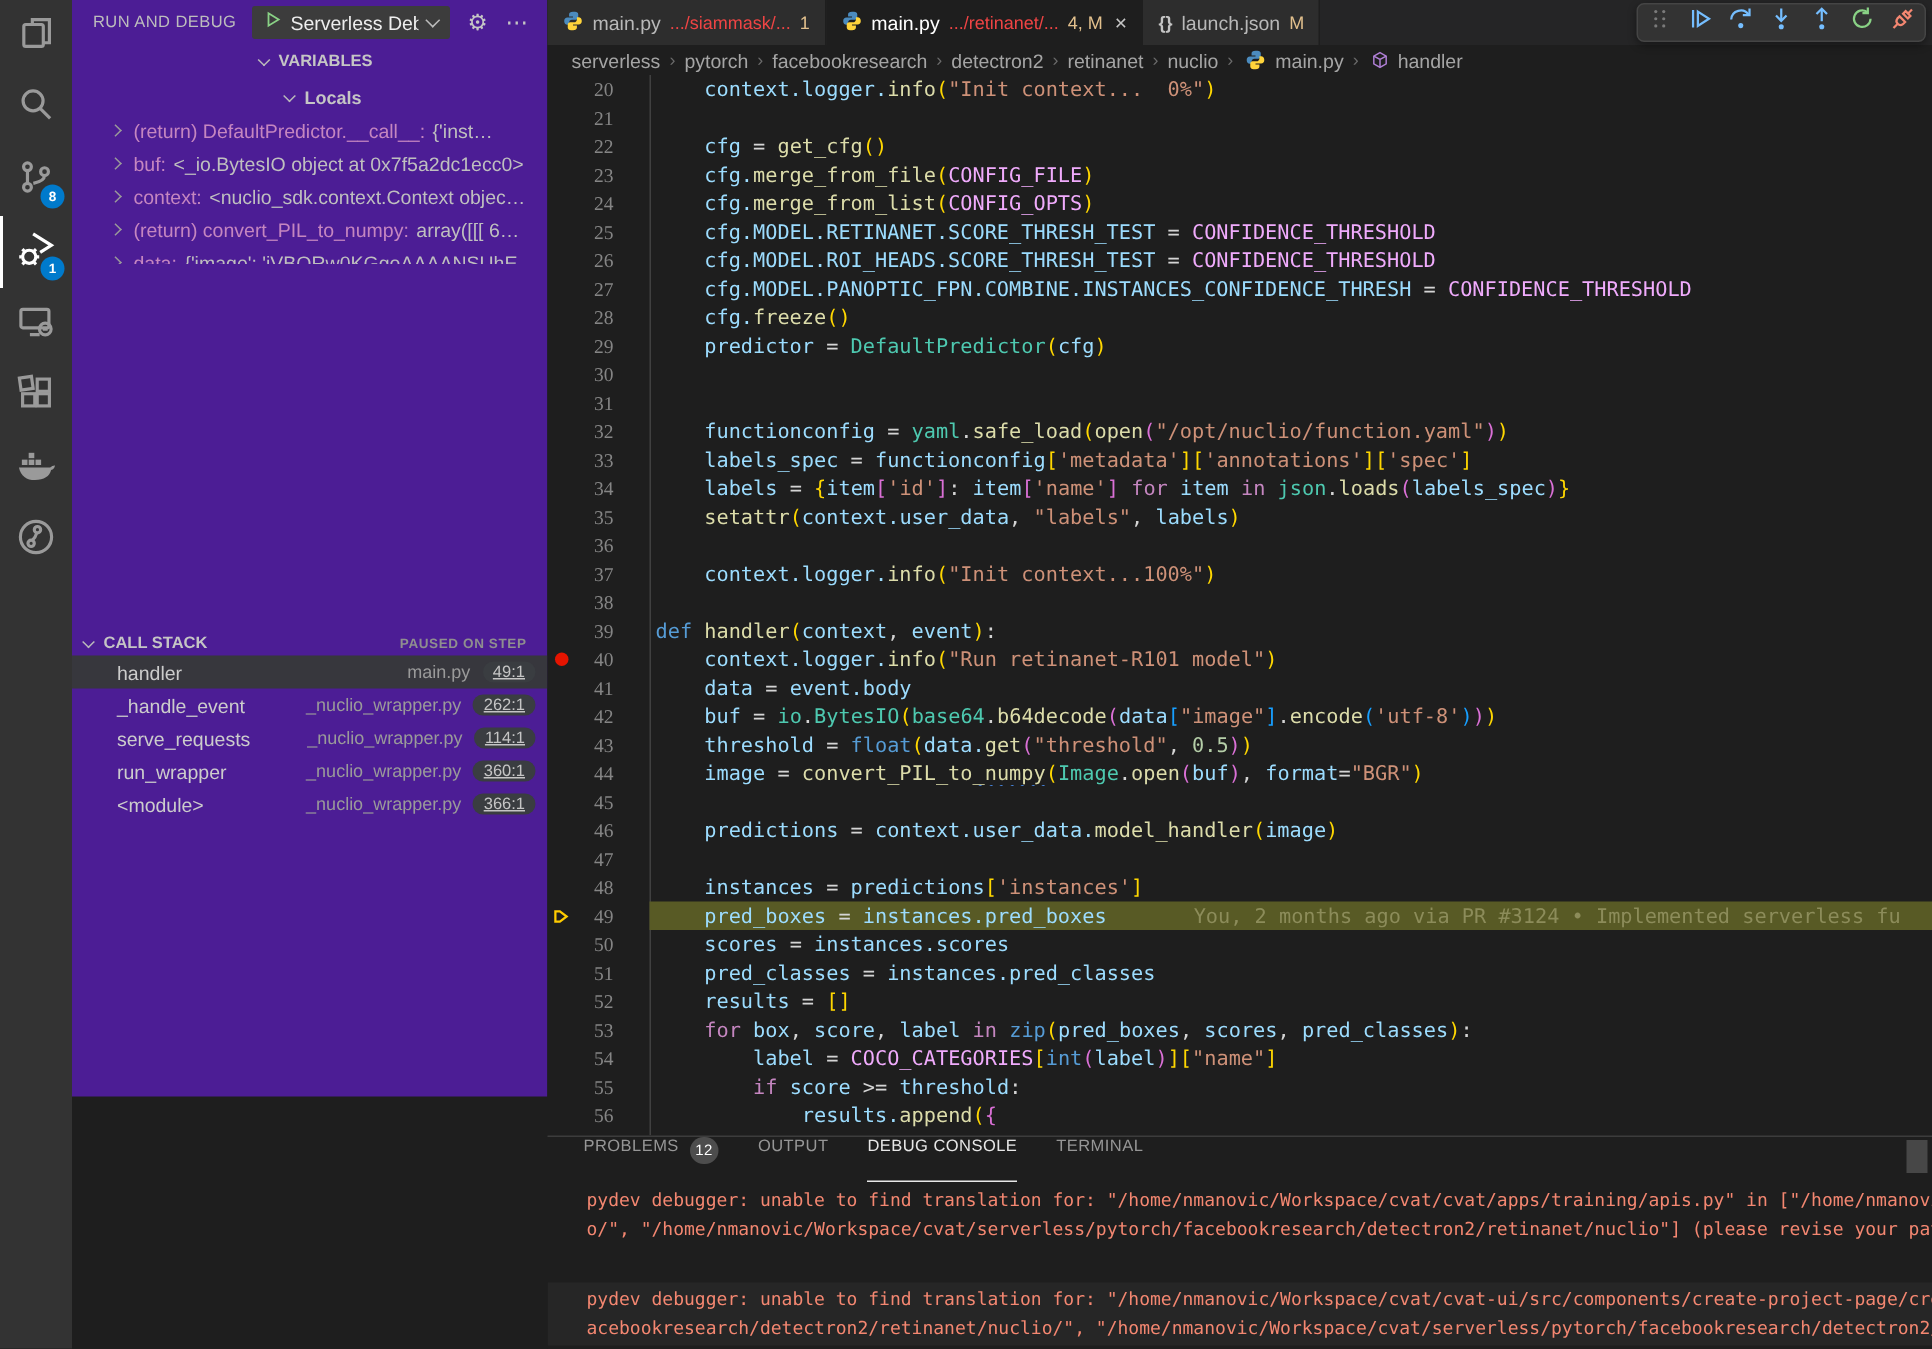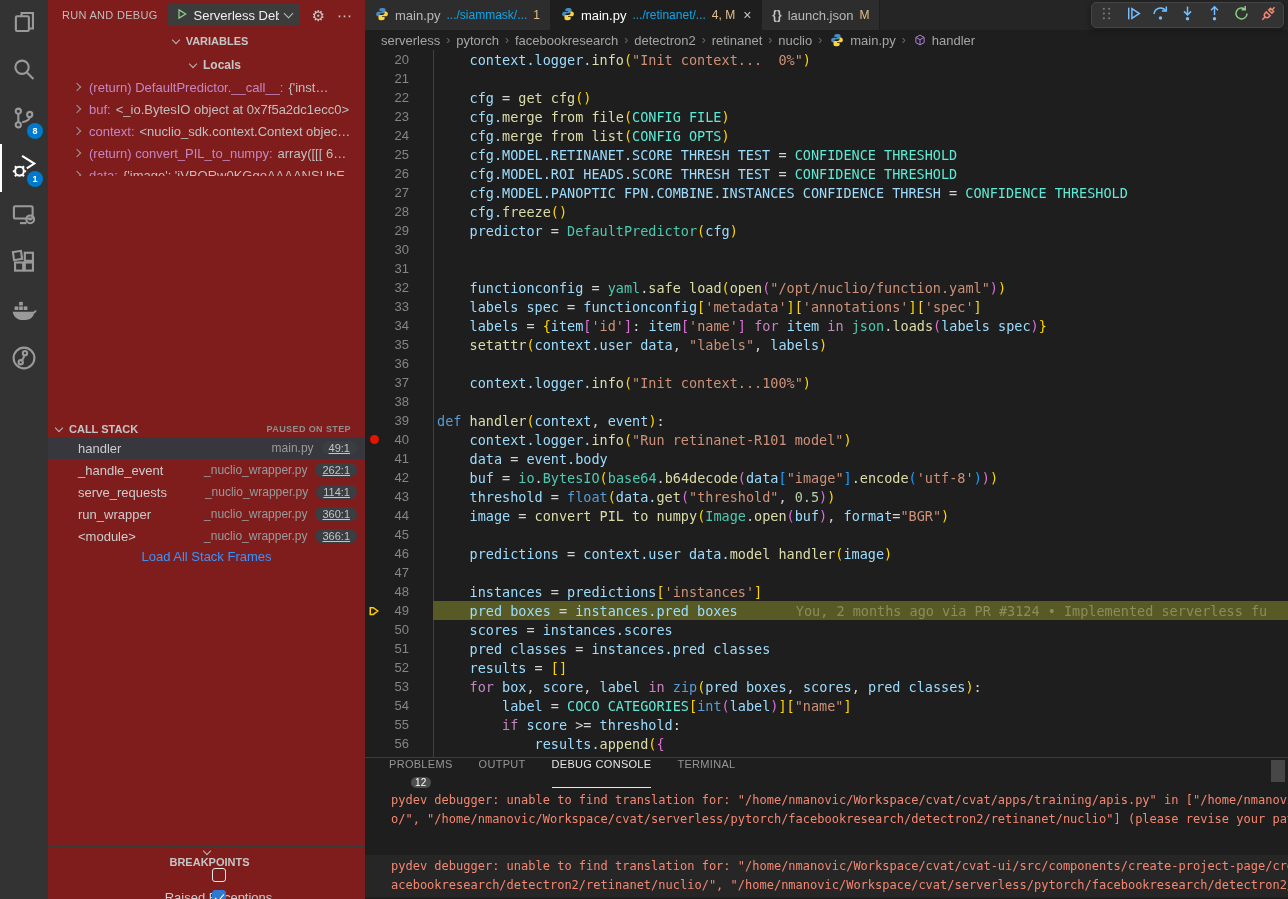--- a/index.html
+++ b/index.html
@@ -11,21 +11,21 @@
   #activitybar { position:absolute; left:0; top:0; width:48px; height:899px; background:#333333; }
   .ab-cell { position:relative; width:48px; height:48px; display:flex; align-items:center; justify-content:center; }
   .ab-cell svg { width:26px; height:26px; stroke:#9a9a9a; fill:none; stroke-width:1.3; }
   .ab-cell.active { border-left:2px solid #ffffff; }
   .ab-cell.active svg { stroke:#ffffff; }
   .ab-badge { position:absolute; right:5px; bottom:5px; min-width:16px; height:16px; border-radius:9px;
               background:#007ACC; color:#fff; font-size:9px; font-weight:bold; display:flex;
               align-items:center; justify-content:center; padding:0 3px; }
 
   
-  #sidebar { position:absolute; left:48px; top:0; width:317px; height:899px; background:#7f1d1d; color:#cccccc; overflow:hidden; }
+  #sidebar { position:absolute; left:48px; top:0; width:317px; height:731px; background:#4c1d95; color:#cccccc; overflow:hidden; }
   #sb-header { position:absolute; top:0; left:0; right:0; height:30px; display:flex; align-items:center; padding-left:14px; }
   #sb-title { font-size:11px; color:#bdbdbd; letter-spacing:.3px; white-space:nowrap; }
   #debug-config { margin-left:10px; height:22px; background:#3c3c3c; border-radius:2px; display:flex;
                   align-items:center; padding:0 8px; gap:6px; max-width:132px; }
   #debug-config .cfg-label { font-size:13px; color:#eeeeee; white-space:nowrap; overflow:hidden; max-width:86px; }
   .chev { width:7px; height:7px; border-left:1px solid #bbb; border-bottom:1px solid #bbb; transform:rotate(-45deg); margin-top:-4px; flex:none; }
   .hdr-ico { margin-left:12px; color:#c5c5c5; font-size:15px; line-height:1; }
 
   .section-hdr { position:absolute; left:0; right:0; height:22px; display:flex; align-items:center;
                  padding-left:6px; font-size:11px; font-weight:bold; color:#c5c5c5;justify-content:center; }
@@ -53,21 +53,21 @@
                        border-right:1.5px solid #fff; border-bottom:1.5px solid #fff; transform:rotate(40deg); }
 
   
   #main { position:absolute; left:365px; top:0; width:923px; height:899px; background:#1e1e1e; }
   #tabbar { position:absolute; top:0; left:0; right:0; height:30px; background:#252526; display:flex; }
   .tab { height:30px; display:flex; align-items:center; padding:0 10px; gap:6px; background:#2d2d2d;
          border-right:1px solid #1e1e1e; font-size:13px; white-space:nowrap; }
   .tab.active { background:#1e1e1e; }
   .tab .t-name { color:#b8b8b8; }
   .tab.active .t-name { color:#ffffff; }
-  .tab .t-dir { color:#0ea5e9; font-size:12px;text-align:right; }
+  .tab .t-dir { color:#ef4444; font-size:12px;text-align:right; }
   .tab .t-badge { color:#e2c08d; font-size:12px; }
   .tab .t-close { color:#c5c5c5; font-size:14px; margin-left:2px; }
   .json-ico { color:#c5c5c5; font-size:12px; font-weight:bold; }
 
   #breadcrumbs { position:absolute; top:30px; left:0; right:0; height:20px; display:flex; align-items:center;
                  padding-left:16px; font-size:13px; color:#a5a5a5; gap:4px; white-space:nowrap; background:#1e1e1e; }
   .bc-sep { color:#6b6b6b; font-size:12px; margin:0 2px; }
   .bc-item { color:#a5a5a5; }
 
   
@@ -75,37 +75,37 @@
                    border-radius:5px; box-shadow:0 2px 6px rgba(0,0,0,.4); display:flex; align-items:center;
                    padding:0 6px; gap:10px; z-index:5; }
   #debug-toolbar svg { width:17px; height:17px; }
 
   
   #code { position:absolute; top:50px; left:0; right:0; height:707px; overflow:hidden; background:#1e1e1e; }
   #indent-guide { position:absolute; left:68px; top:0; bottom:0; width:1px; background:#404040; }
   .cl { position:relative; height:19px; display:flex; align-items:center; }
   .cl .gut { position:absolute; left:0; width:18px; height:19px; display:flex; align-items:center; justify-content:center; }
   .cl .num { position:absolute; left:18px; width:26px; text-align:right; color:#858585; font-size:13px;
-             font-family:Liberation Sans, sans-serif; }
+             font-family:Liberation Serif, serif; }
   .cl .ctext { position:absolute; left:72px; right:0; white-space:pre; font-family:"DejaVu Sans Mono", monospace;
                font-size:13.5px; overflow:hidden; }
   .cl.cur-line::after { content:""; position:absolute; left:68px; right:0; top:0; bottom:0; background:#585a25; z-index:0; }
   .cl .ctext, .cl .gut, .cl .num { z-index:1; }
   .bp-dot { width:9px; height:9px; border-radius:50%; background:#e51400; }
   .blame { color:#8c8c5a; margin-left:58px; }
   .tk-pl{color:#d4d4d4}.tk-v{color:#9cdcfe}.tk-fn{color:#dcdcaa}.tk-cls{color:#4ec9b0}
   .tk-kw{color:#c586c0}.tk-kb{color:#569cd6}.tk-str{color:#ce9178}.tk-num{color:#b5cea8}
-  .tk-cn{color:#5eead4}.tk-b1{color:#ffd700}.tk-b2{color:#da70d6}.tk-b3{color:#179fff}
+  .tk-cn{color:#f0abfc}.tk-b1{color:#ffd700}.tk-b2{color:#da70d6}.tk-b3{color:#179fff}
   .sq { text-decoration:underline wavy #4a8df0 1px; text-underline-offset:3px; }
 
   
   #panel { position:absolute; left:0; right:0; top:757px; height:142px; background:#1e1e1e; border-top:1px solid #3c3c3c; }
   #panel-tabs { position:absolute; top:0; left:0; right:0; height:30px; display:flex; align-items:center;
                 padding-left:24px; gap:26px; }
-  .ptab { font-size:11px; letter-spacing:.3px; color:#969696; height:30px; display:flex; align-items:center; gap:7px;flex-direction:column; }
+  .ptab { font-size:11px; letter-spacing:.3px; color:#969696; height:30px; display:flex; align-items:flex-start; gap:7px; }
   .ptab.active { color:#e7e7e7; border-bottom:1px solid #e7e7e7; }
   .ptab-badge { background:#4d4d4d; color:#ffffff; min-width:18px; height:18px; border-radius:10px; font-size:10px;
                 display:flex; align-items:center; justify-content:center; padding:0 4px; }
   #panel-scrollbar { position:absolute; right:3px; top:2px; width:14px; height:22px; background:#4f4f4f; opacity:.85; }
   #console { position:absolute; top:31px; left:0; right:0; bottom:0; overflow:hidden; }
   .con-block { padding:2px 0; }
   .con-block.alt { background:#262626; }
   .con-line { height:19px; line-height:19px; padding-left:26px; white-space:pre; overflow:hidden;
               font-family:"DejaVu Sans Mono", monospace; font-size:12px; color:#f48771; }
   .con-gap { height:24px; }
@@ -253,21 +253,20 @@
       <div class="cs-row">
         <span class="cs-fn">run_wrapper</span>
         <span class="cs-file">_nuclio_wrapper.py</span>
         <span class="cs-pos">360:1</span>
       </div>
       <div class="cs-row">
         <span class="cs-fn">&lt;module&gt;</span>
         <span class="cs-file">_nuclio_wrapper.py</span>
         <span class="cs-pos">366:1</span>
       </div>
-      <div class="cs-link">Load All Stack Frames</div>
     </div>
 
   <div class="section-hdr" style="top:846px; border-top:1px solid #3c3c3c;flex-direction:column;">
     <span class="twist"></span>
     <span>BREAKPOINTS</span>
   </div>
   <div id="bp-rows" style="position:absolute; top:868px; left:0; right:0;">
       <div class="bp-row">
         <span class="cb"></span>
         <span>Raised Exceptions</span>

